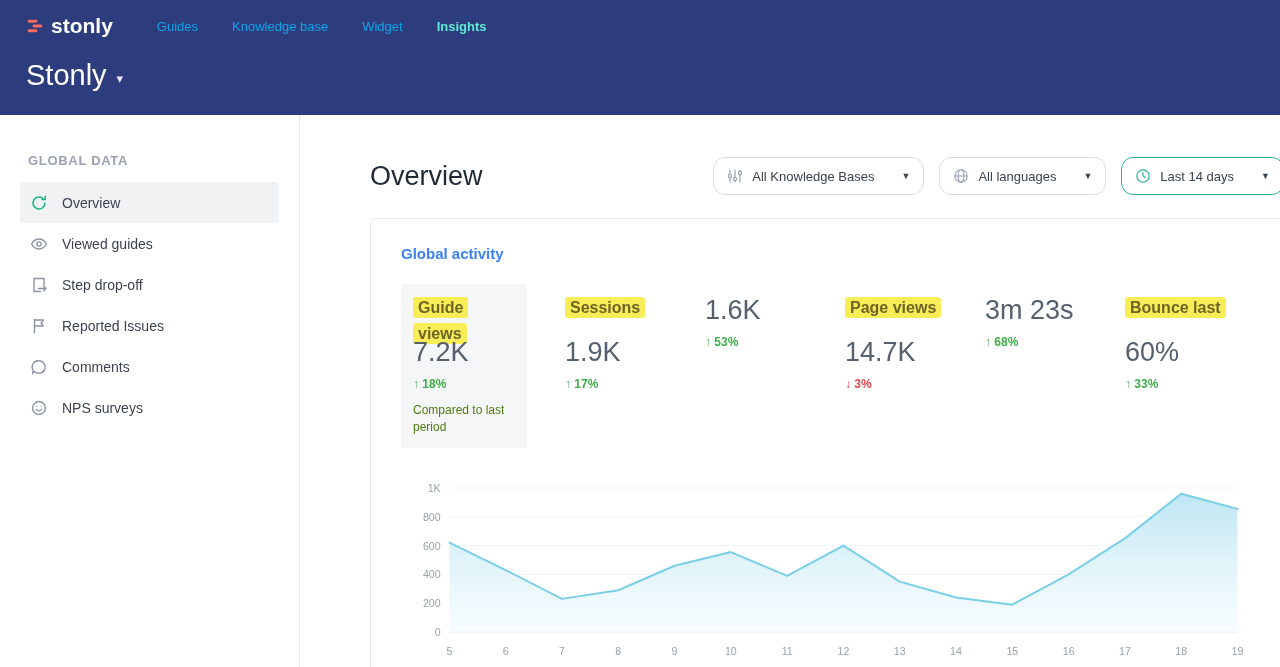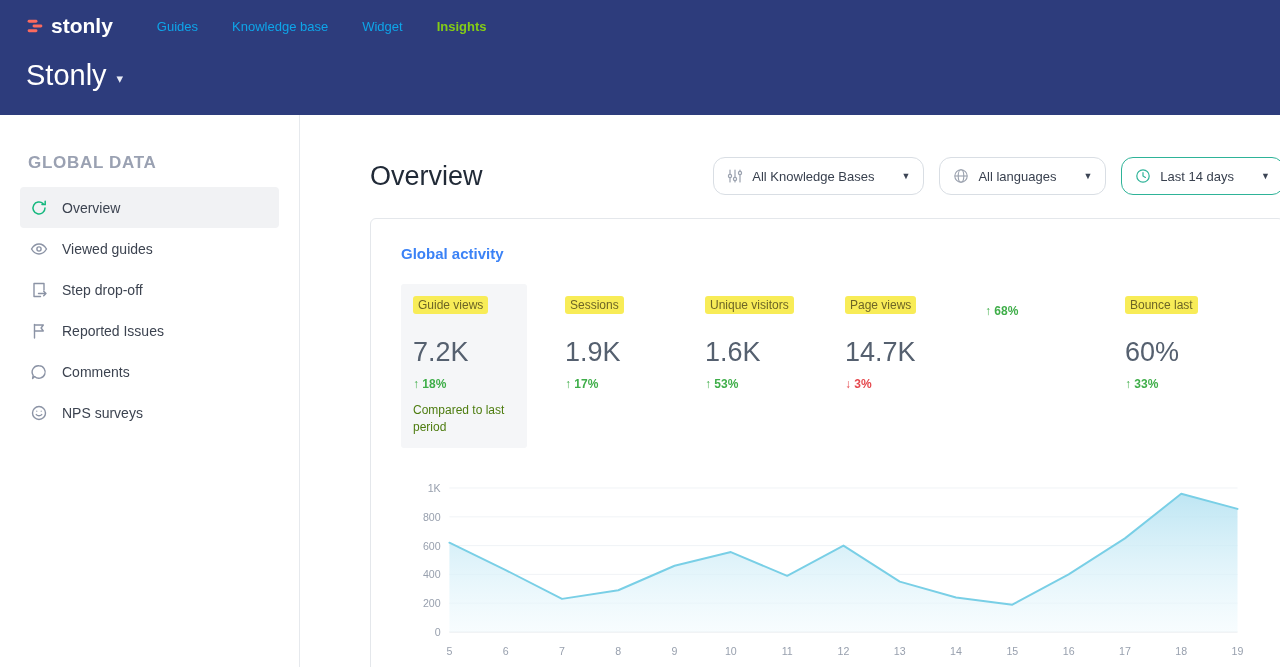--- a/index.html
+++ b/index.html
@@ -4,28 +4,28 @@
 <style>
   * { box-sizing: border-box; margin: 0; padding: 0; }
   html,body { width: 1280px; height: 667px; overflow: hidden; background: #fff;
     font-family: "Liberation Sans", sans-serif; color: #1f2734; }
 
   
   .header { height: 115px; background: #2d3c7c; color: #fff; padding: 10px 0 0 26px; }
   .topnav { display: flex; align-items: center; height: 32px; }
   .logo { display: flex; align-items: center; gap: 7px; font-weight: bold; font-size: 21px; margin-right: 44px; cursor: pointer; }
   .nav-item { font-size: 13px; color: #0ea5e9; margin-right: 34px; cursor: pointer; }
-  .nav-item.active { color: #84cc16; font-weight: bold; }
+  .nav-item.active { color: #5eead4; font-weight: bold; }
   .workspace { display: flex; align-items: center; gap: 10px; margin-top: 17px; font-size: 29px; cursor: pointer; }
   .workspace .caret { font-size: 13px; color: #e8ebf5; margin-top: 5px; }
 
   
   .layout { display: flex; height: 552px; }
   .sidebar { width: 300px; border-right: 1px solid #e6e9ed; padding-top: 38px; background: #fff; flex-shrink: 0; }
-  .section-label { font-size: 17px; letter-spacing: .7px; color: #9aa1b2; font-weight: bold; padding: 0 28px; margin-bottom: 14px; }
+  .section-label { font-size: 13px; letter-spacing: .7px; color: #9aa1b2; font-weight: bold; padding: 0 28px; margin-bottom: 14px; }
   .menu { list-style: none; padding: 0 20px; }
   .menu li { display: flex; align-items: center; gap: 14px; height: 41px; padding: 0 10px;
     border-radius: 4px; font-size: 14px; color: #3c4350; cursor: pointer; }
   .menu li.active { background: #f1f2f4; }
   .icon-18 { width: 18px; height: 18px; display: block; flex-shrink: 0; }
   .icon-16 { width: 16px; height: 16px; display: block; }
 
   
   .main { flex: 1; padding: 42px 18px 0 70px; background: #fff; }
   .main-header { display: flex; align-items: center; justify-content: space-between; }
@@ -37,21 +37,21 @@
   .filter.accent { border-color: #2eb398; }
 
   
   .card { margin-top: 23px; border: 1px solid #e4e7eb; border-radius: 6px; padding: 26px 30px 6px; background: #fff; }
   .card-title { font-size: 15px; font-weight: bold; color: #3b82f6; }
   .metrics { display: flex; margin-top: 22px; }
   .metric { width: 140px; padding: 11px 12px 12px; border-radius: 3px; cursor: pointer; }
   .metric.selected { background: #f5f6f8; width: 126px; margin-right: 26px; }
   .metric-head { height: 42px; }
   .metric-label { display: inline; background: #f8ec57; padding: 2px 5px; border-radius: 3px;
-    font-size: 12px; font-weight: normal; color: #6d6526; line-height: 1.65;
+    font-size: 16px; font-weight: bold; color: #6d6526; line-height: 1.65;
     -webkit-box-decoration-break: clone; box-decoration-break: clone; }
   .metric-value { font-size: 27px; color: #55606f; }
   .metric-change { margin-top: 9px; font-size: 12px; font-weight: bold; color: #3fae49; }
   .metric-change.down { color: #e5484d; }
   .metric-note { margin-top: 11px; font-size: 12px; color: #4d7c0f; line-height: 1.4; }
 
   .chart-wrap { margin-top: 26px; }
   .chart-wrap svg { width: 100%; height: 192px; display: block; }
 </style>
 </head>
@@ -172,30 +172,30 @@
           <div class="metric-value">7.2K</div>
           <div class="metric-change"><span>↑</span> <span>18%</span></div>
           <div class="metric-note">Compared to last period</div>
         </div>
         <div class="metric">
           <div class="metric-head"><span class="metric-label">Sessions</span></div>
           <div class="metric-value">1.9K</div>
           <div class="metric-change"><span>↑</span> <span>17%</span></div>
         </div>
         <div class="metric">
-          <div class="metric-head"><span class="metric-label">Unique visitors</span></div>
           <div class="metric-value">1.6K</div>
           <div class="metric-change"><span>↑</span> <span>53%</span></div>
         </div>
         <div class="metric">
           <div class="metric-head"><span class="metric-label">Page views</span></div>
           <div class="metric-value">14.7K</div>
           <div class="metric-change down"><span>↓</span> <span>3%</span></div>
         </div>
         <div class="metric">
+          <div class="metric-value">3m 23s</div>
           <div class="metric-change"><span>↑</span> <span>68%</span></div>
         </div>
         <div class="metric">
           <div class="metric-head"><span class="metric-label">Bounce last</span></div>
           <div class="metric-value">60%</div>
           <div class="metric-change"><span>↑</span> <span>33%</span></div>
         </div>
       </div>
 
       <div class="chart-wrap">

